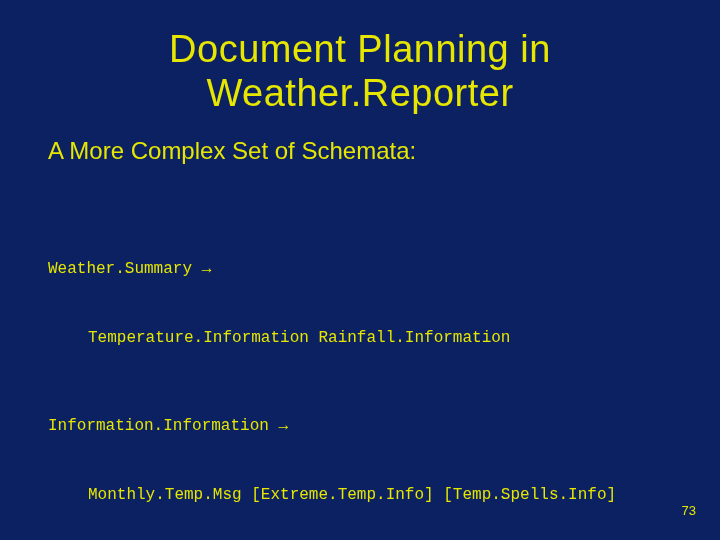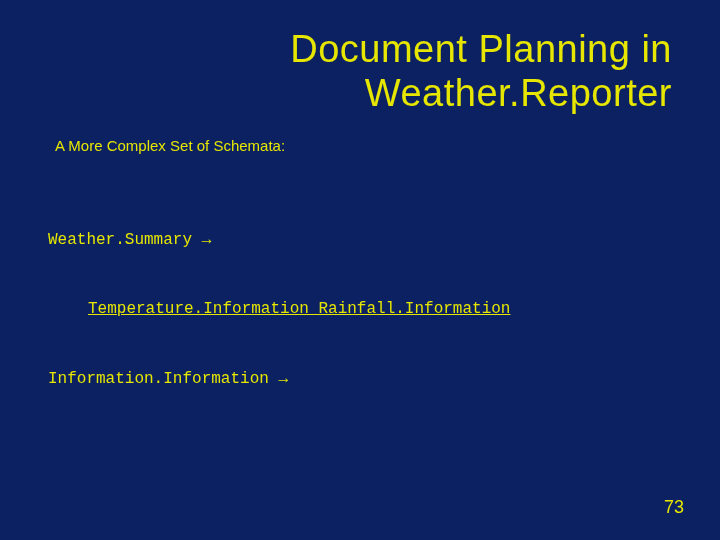--- a/index.html
+++ b/index.html
@@ -16,59 +16,60 @@
   .slide {
     position: relative;
     width: 720px;
     height: 540px;
     box-sizing: border-box;
     padding: 24px 48px 0 48px;
   }
   .title {
     font-size: 38px;
     line-height: 1.15;
-    text-align: right;
+    text-align: center;
     font-weight: 400;
     margin: 4px 0 22px 0;
     letter-spacing: 0.5px;
   }
   .subtitle {
-    font-size: 15px;
+    font-size: 24px;
     font-weight: 400;
-    margin: 0 0 28px 7px;
+    margin: 0 0 28px 0;
   }
   .schemata {
     font-family: "Courier New", Courier, monospace;
     font-size: 16px;
     line-height: 1.45;
     white-space: pre;
   }
-  .indent { margin-left: 40px; display: block; text-decoration: underline; }
-  .rule-head { display: block; }
+  .indent { margin-left: 40px; display: block; }
+  .rule-head { display: block; margin-top: 18px; }
   .page-num {
     position: absolute;
     bottom: 22px;
-    right: 36px;
-    font-size: 18px;
+    right: 24px;
+    font-size: 13px;
     font-family: Arial, Helvetica, sans-serif;
   }
 </style>
 </head>
 <body>
 
 <div class="slide">
 
   <h1 class="title">Document Planning in Weather.Reporter</h1>
 
   <div class="subtitle">A More Complex Set of Schemata:</div>
 
   <div class="schemata">
     <span class="rule-head">Weather.Summary →</span>
     <span class="indent">Temperature.Information Rainfall.Information</span>
     <span class="rule-head">Information.Information →</span>
+    <span class="indent">Monthly.Temp.Msg [Extreme.Temp.Info] [Temp.Spells.Info]</span>
     
     
     
     
   </div>
 
   <div class="page-num">73</div>
 
 </div>
 

